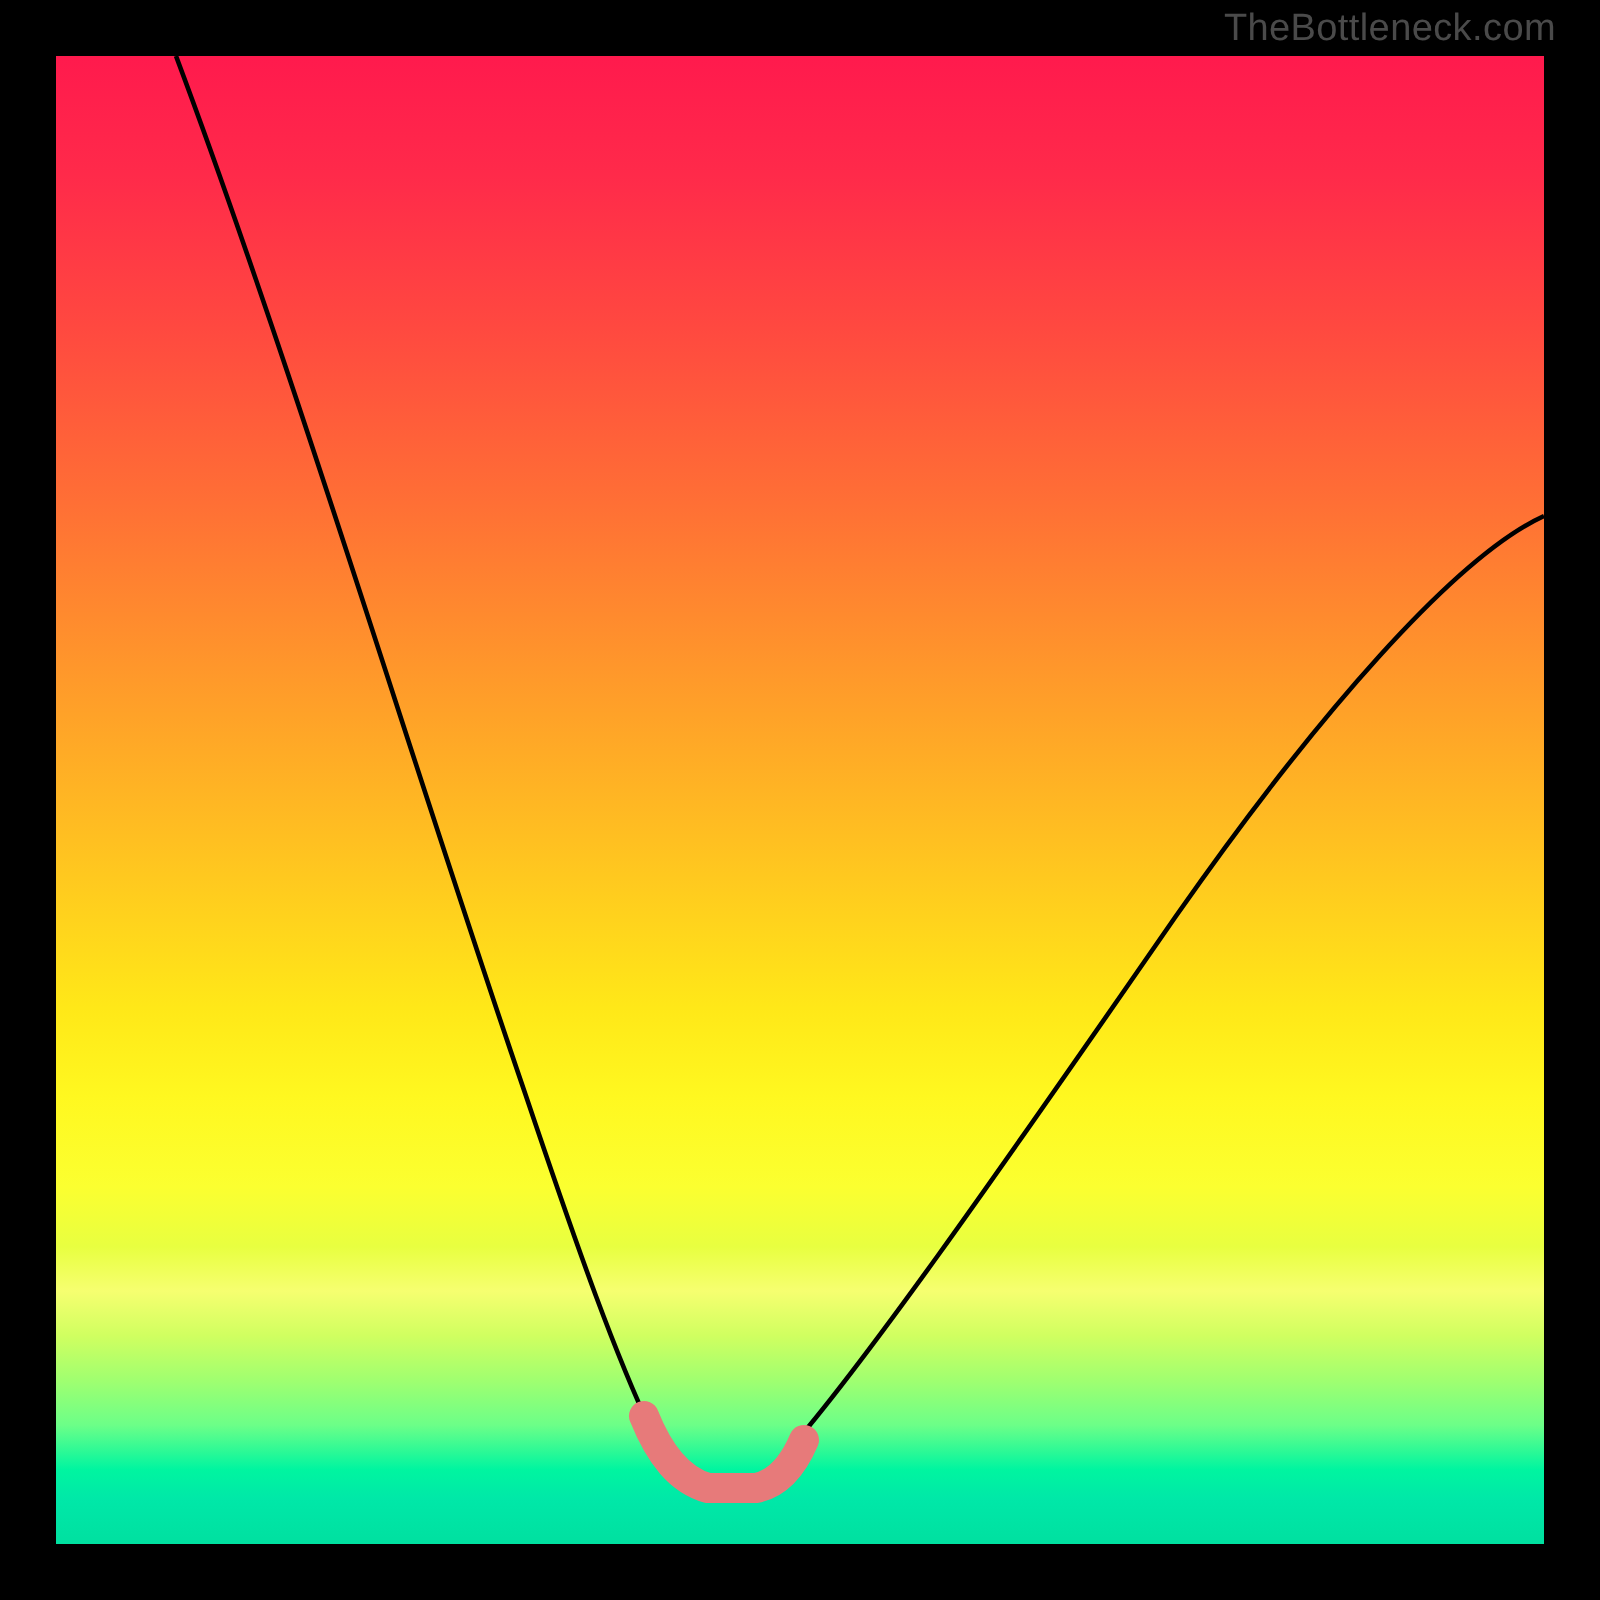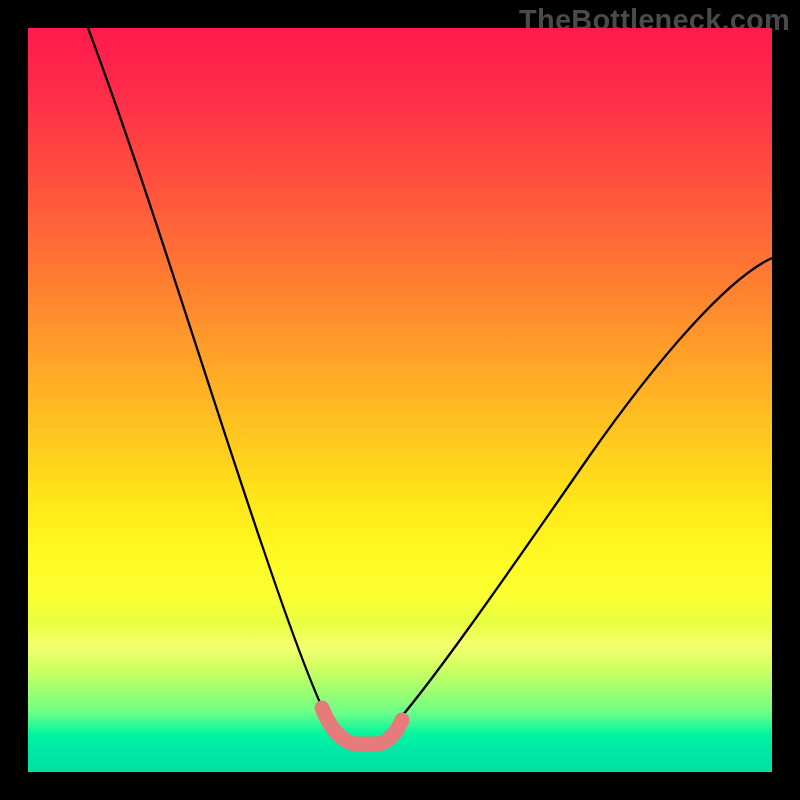--- a/index.html
+++ b/index.html
@@ -42,24 +42,24 @@
       #a0ff70 89%,
       #6cff88 92%,
       #00f5a0 95%,
       #00e8a8 97%,
       #00e0a0 100%
     );
   }
   .watermark {
     position: absolute;
     top: 4px;
-    right: 10px;
+    right: 22px;
     color: #4a4a4a;
-    font-size: 29px;
-    font-weight: 700;
+    font-size: 19px;
+    font-weight: 400;
     letter-spacing: 0.2px;
     user-select: none;
   }
   svg.curves {
     position: absolute;
     left: 0;
     top: 0;
     width: 744px;
     height: 744px;
   }

